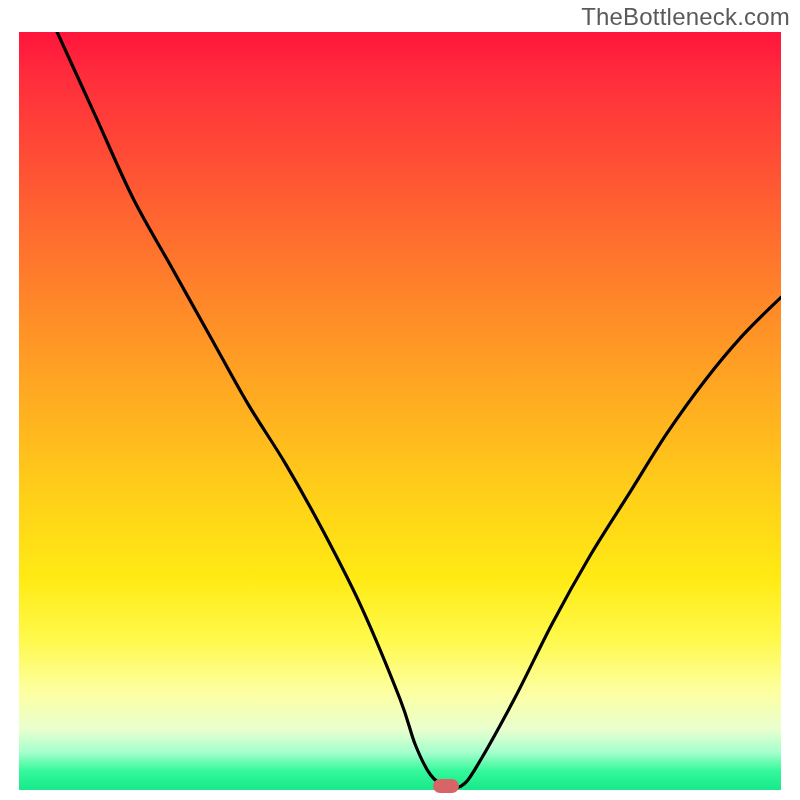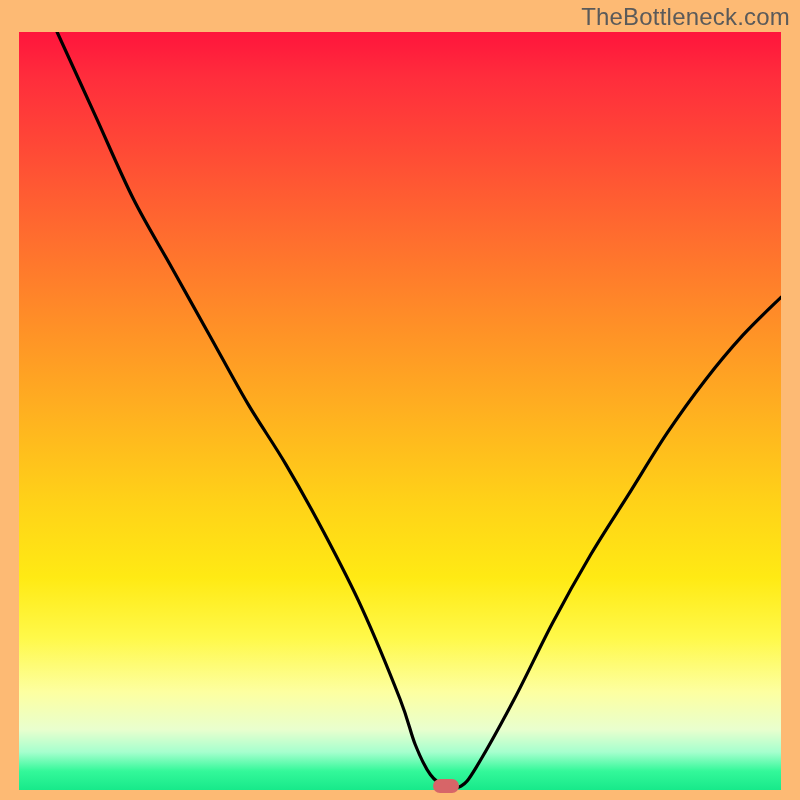--- a/index.html
+++ b/index.html
@@ -8,21 +8,21 @@
     width: 800px;
     height: 800px;
     background: #000;
     overflow: hidden;
     font-family: Arial, Helvetica, sans-serif;
   }
   .stage {
     position: relative;
     width: 800px;
     height: 800px;
-    background: #fdba74;
+    background: #ffffff;
   }
   .watermark {
     position: absolute;
     top: 3px;
     right: 10px;
     color: #5a5a5a;
     font-size: 24px;
     font-weight: 500;
     font-family: Arial, sans-serif;
     letter-spacing: 0.2px;

